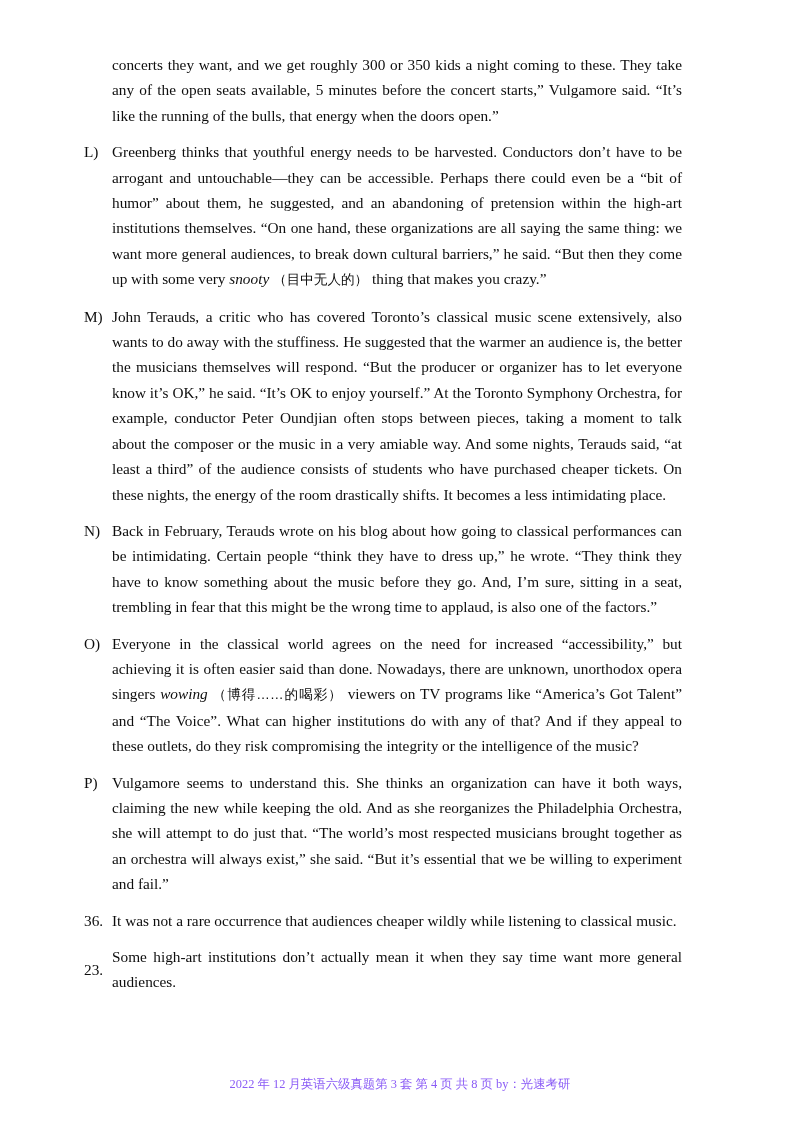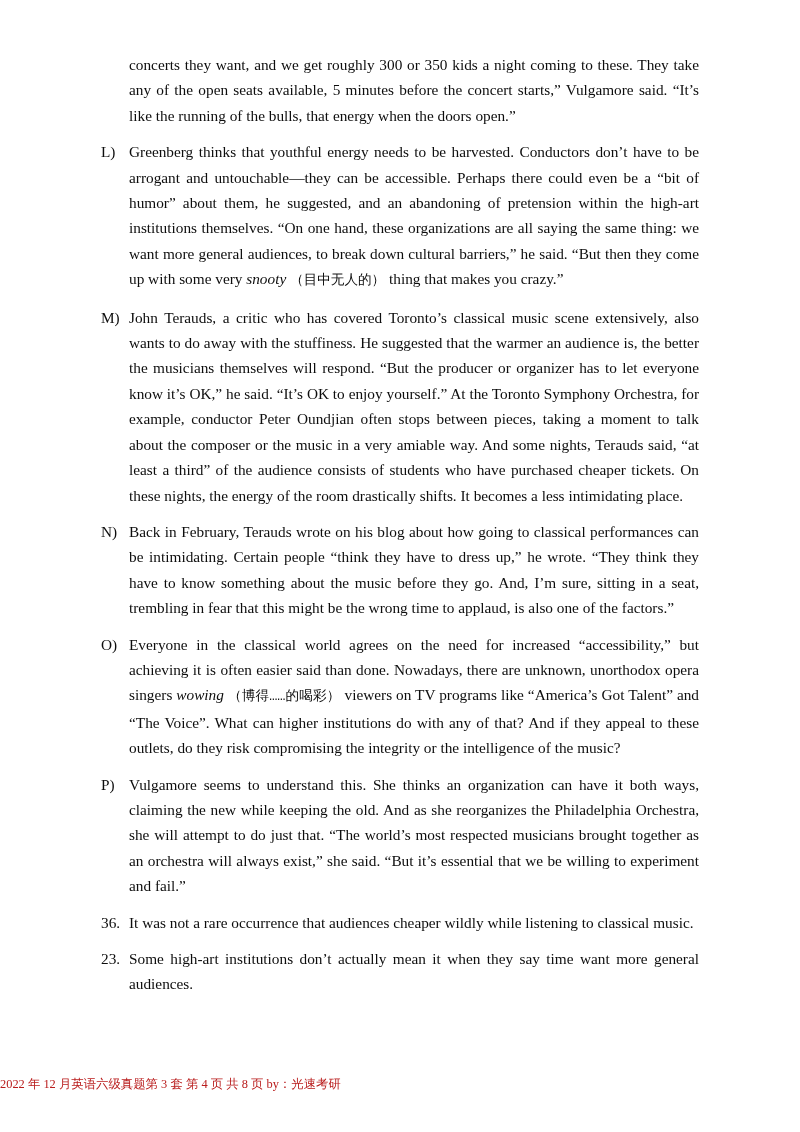--- a/index.html
+++ b/index.html
@@ -19,21 +19,21 @@
     position: absolute;
     left: 0;
     top: 0;
     width: 800px;
     height: 1132px;
     background: #ffffff;
     overflow: hidden;
   }
   .content {
     position: absolute;
-    left: 101px;
+    left: 84px;
     top: 52px;
     width: 598px;
   }
 
   
   .para {
     display: flex;
     align-items: flex-start;
     font-size: 15.3px;
     line-height: 25.4px;
@@ -58,53 +58,53 @@
     text-justify: inter-word;
   }
   .para-body.lastline-left,
   .para.first .para-body {
     text-align: justify;
   }
 
   
   .qitem {
     display: flex;
-    align-items: flex-start;
+    align-items: center;
     font-size: 15.3px;
     line-height: 25.4px;
     margin-bottom: 11px;
   }
   .qnum {
     flex: 0 0 28px;
     width: 28px;
     white-space: nowrap;
   }
   .qtext {
     flex: 1 1 auto;
     text-align: justify;
     text-justify: inter-word;
   }
 
   .it { font-style: italic; margin-top: 44px; }
   .cjk {
-    font-family: Liberation Mono, monospace;
+    font-family: Liberation Sans, sans-serif;
     font-size: 13.6px;
     margin-top: 8px;
   }
 
   
   .footer {
     position: absolute;
     left: 0;
     top: 1076px;
     width: 800px;
-    text-align: left;
+    text-align: center;
     font-size: 12.4px;
     line-height: 16px;
-    color: #b91c1c;
+    color: #8b5cf6;
   }
   .footer .cjk { font-size: 12.4px; }
 </style>
 </head>
 <body>
 
 <div class="page">
   <div class="content">
 
     <div class="para first">

